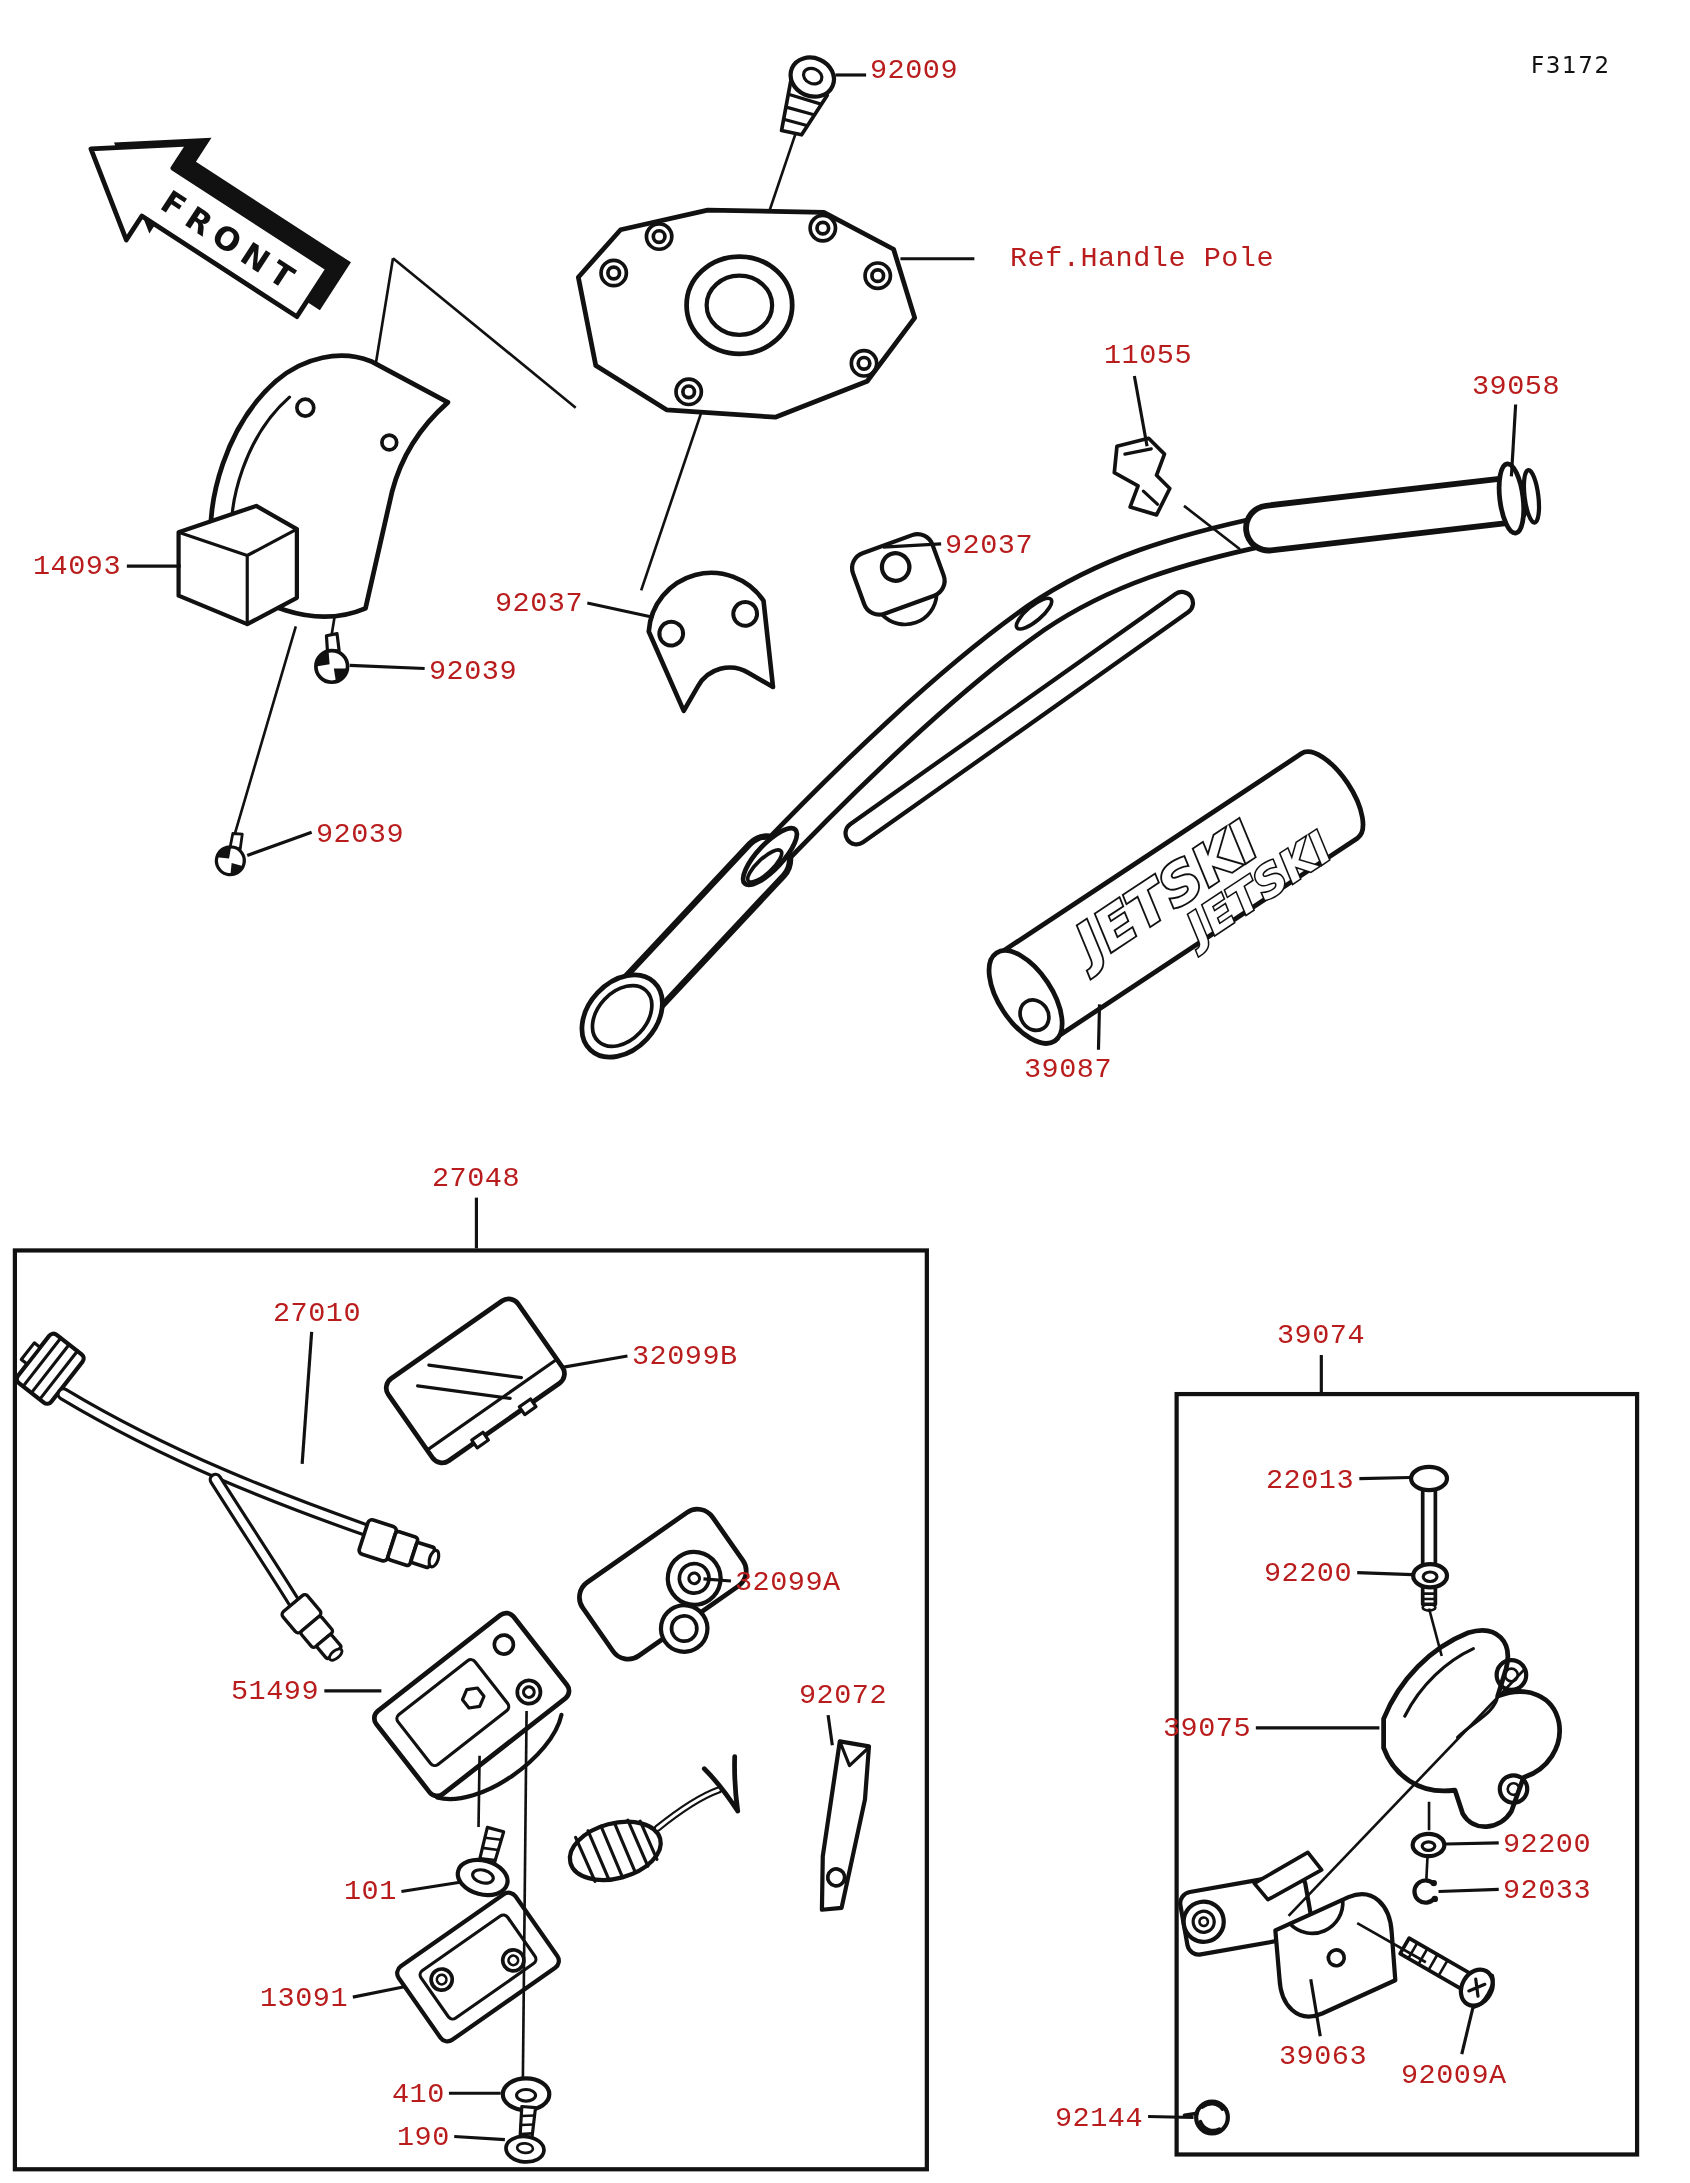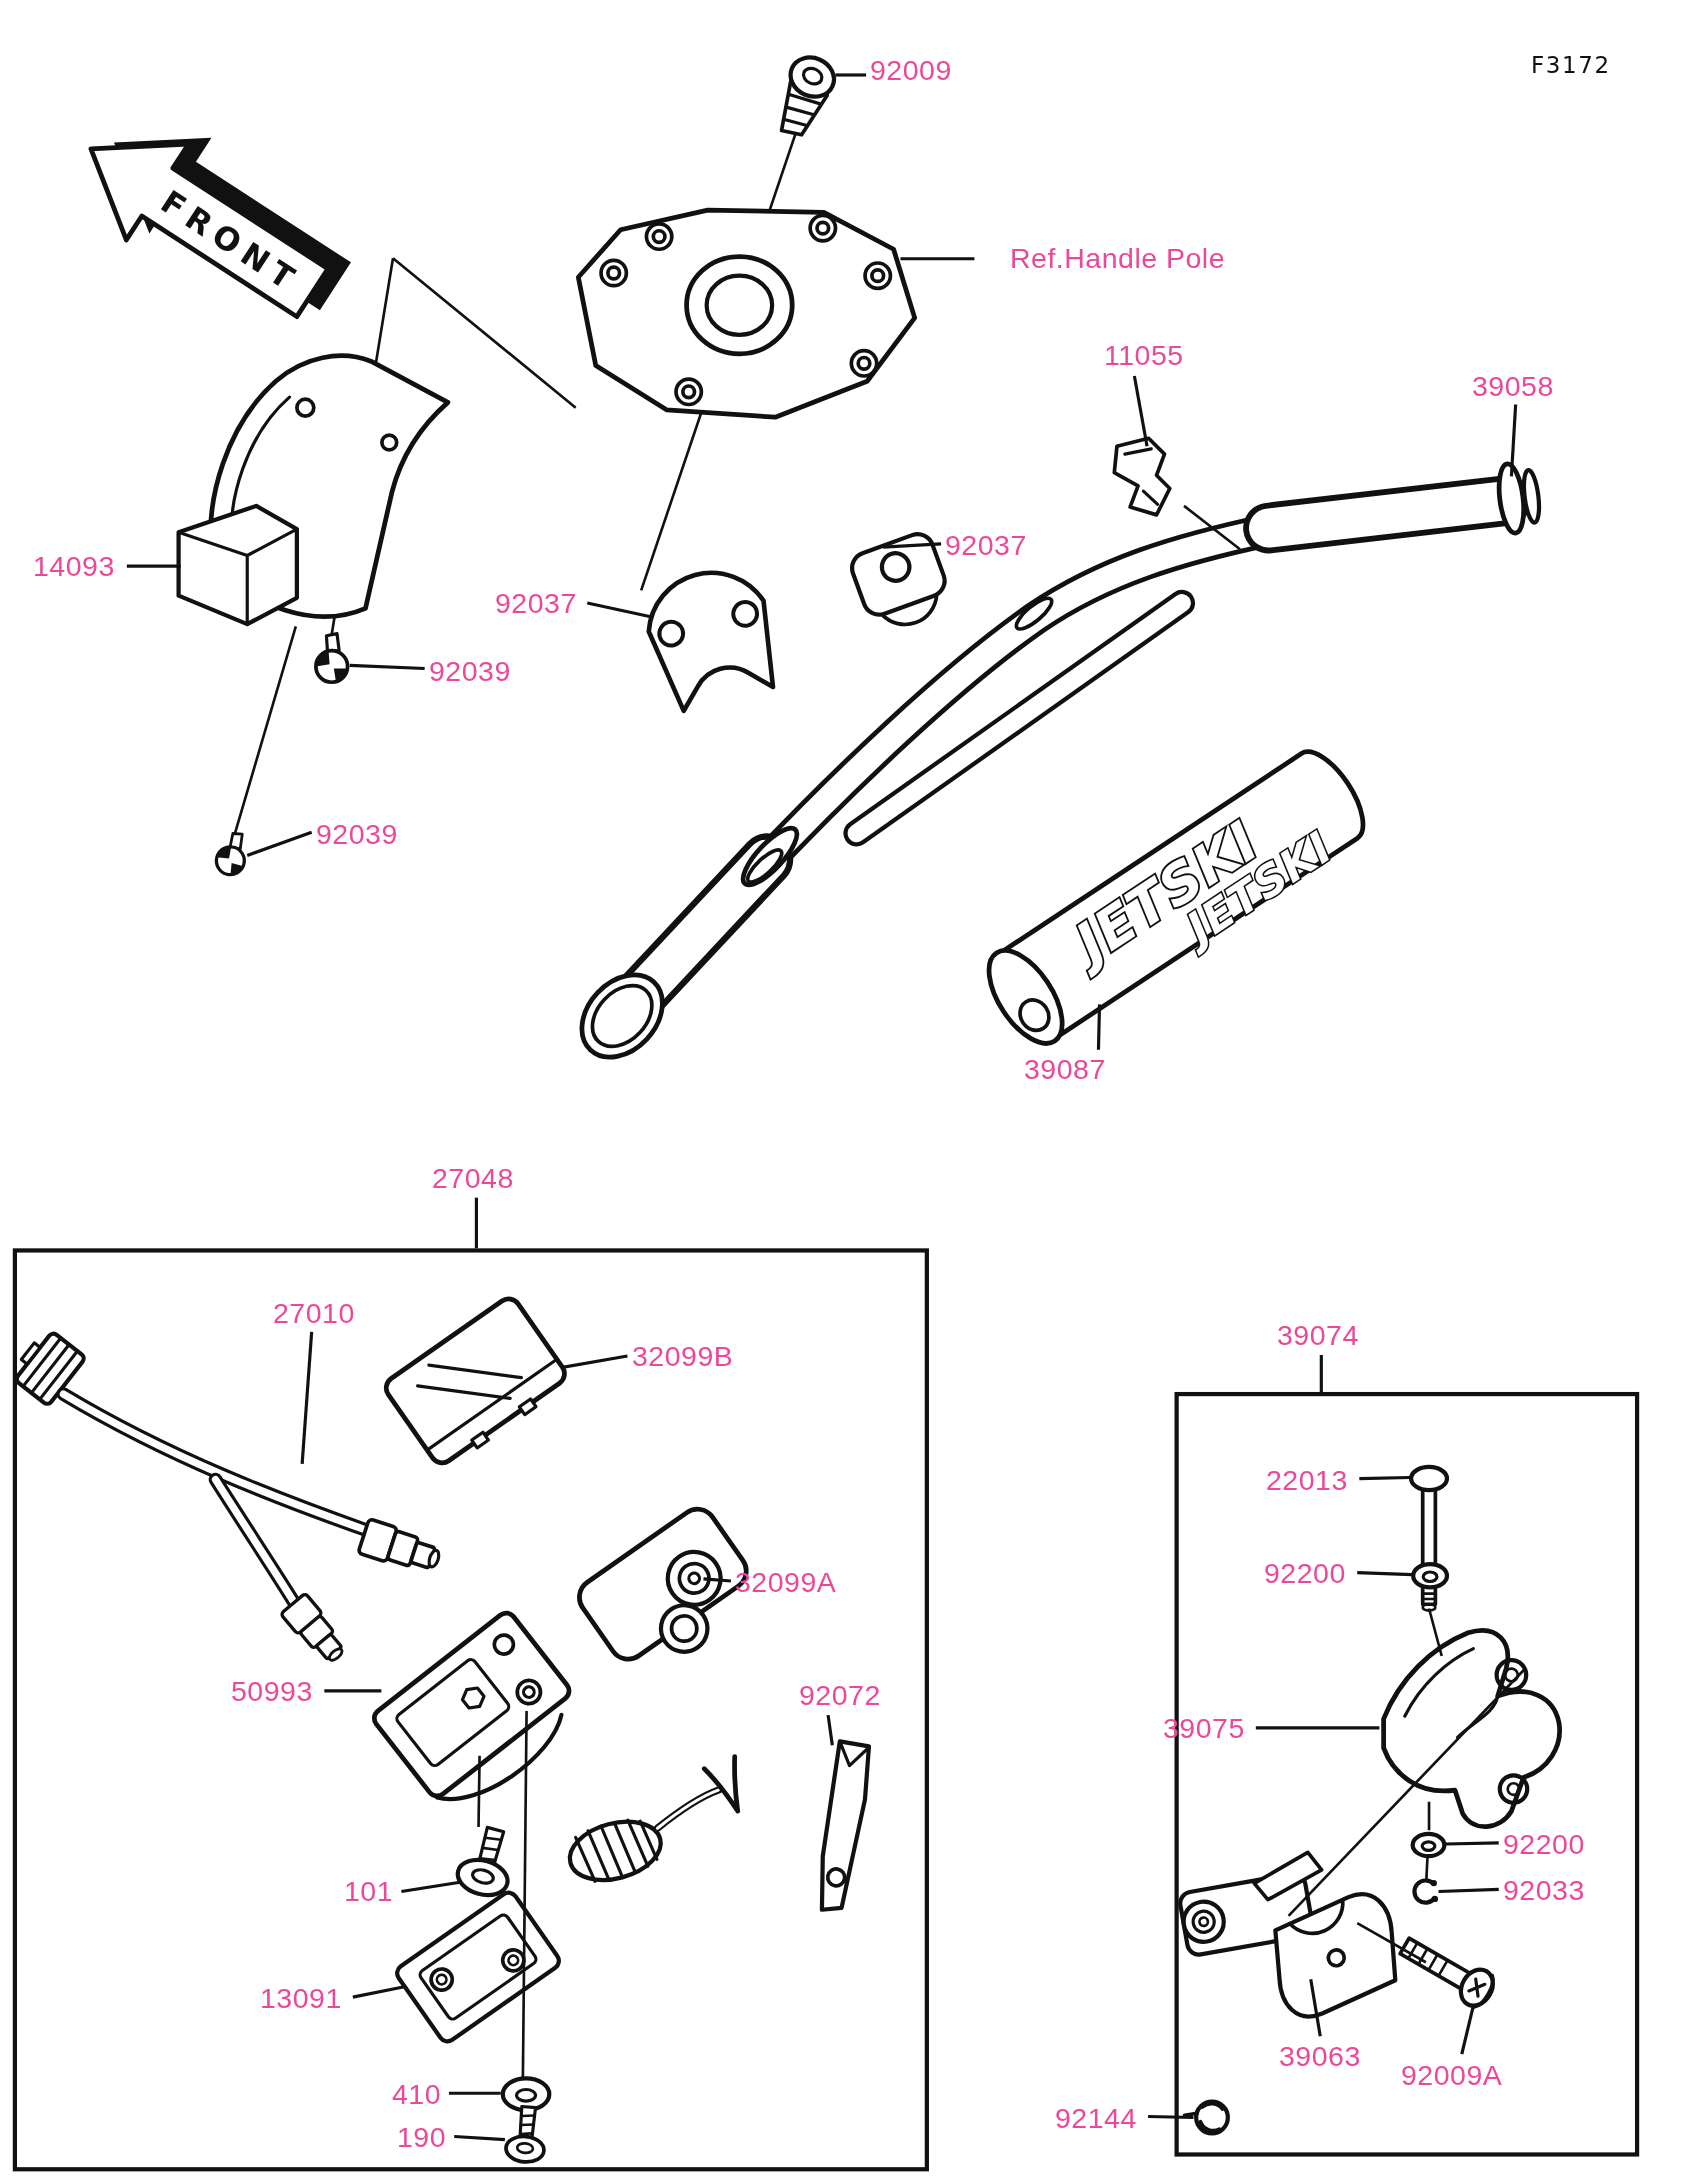--- a/index.html
+++ b/index.html
@@ -1,19 +1,19 @@
 <!DOCTYPE html>
 <html style="font-size:8.5px"><head>
 <meta charset="utf-8">
 <style>
   html,body{margin:0;padding:0;background:#e8e8e8;}
   .canvas{position:relative;width:1690px;height:2183px;background:#ffffff;overflow:hidden;
           font-family:"DejaVu Sans",sans-serif;}
-  .plabel{position:absolute;font-size:28.5px;letter-spacing:0.5px;color:#ec4899;
-          white-space:nowrap;font-family:Liberation Sans, sans-serif;}
+  .plabel{position:absolute;font-size:28.5px;letter-spacing:0.5px;color:#b91c1c;
+          white-space:nowrap;font-family:Liberation Mono, monospace;}
   .figcode{position:absolute;font-size:23px;color:#111;letter-spacing:1.6px;}
   svg{position:absolute;left:0;top:0;}
   .ln{stroke:#111;stroke-width:6;fill:none;}
   .thin{stroke:#111;stroke-width:5;fill:none;}
   .ot{stroke:#111;fill:#fff;stroke-linejoin:round;stroke-linecap:round;}
   .nf{stroke:#111;fill:none;stroke-linejoin:round;stroke-linecap:round;}
   .tO{fill:none;stroke:#111;stroke-linecap:round;}
   .tI{fill:none;stroke:#fff;stroke-linecap:round;}
 </style>
 </head>
@@ -346,21 +346,21 @@
 <span class="plabel" style="left:33px;top:550px">14093</span>
 <span class="plabel" style="left:945px;top:529px">92037</span>
 <span class="plabel" style="left:495px;top:587px">92037</span>
 <span class="plabel" style="left:429px;top:655px">92039</span>
 <span class="plabel" style="left:316px;top:818px">92039</span>
 <span class="plabel" style="left:1024px;top:1053px">39087</span>
 <span class="plabel" style="left:432px;top:1162px">27048</span>
 <span class="plabel" style="left:273px;top:1297px">27010</span>
 <span class="plabel" style="left:632px;top:1340px">32099B</span>
 <span class="plabel" style="left:735px;top:1566px">32099A</span>
-<span class="plabel" style="left:231px;top:1675px">50993</span>
+<span class="plabel" style="left:231px;top:1675px">51499</span>
 <span class="plabel" style="left:799px;top:1679px">92072</span>
 <span class="plabel" style="left:344px;top:1875px">101</span>
 <span class="plabel" style="left:260px;top:1982px">13091</span>
 <span class="plabel" style="left:392px;top:2078px">410</span>
 <span class="plabel" style="left:397px;top:2121px">190</span>
 <span class="plabel" style="left:1277px;top:1319px">39074</span>
 <span class="plabel" style="left:1266px;top:1464px">22013</span>
 <span class="plabel" style="left:1264px;top:1557px">92200</span>
 <span class="plabel" style="left:1163px;top:1712px">39075</span>
 <span class="plabel" style="left:1503px;top:1828px">92200</span>

